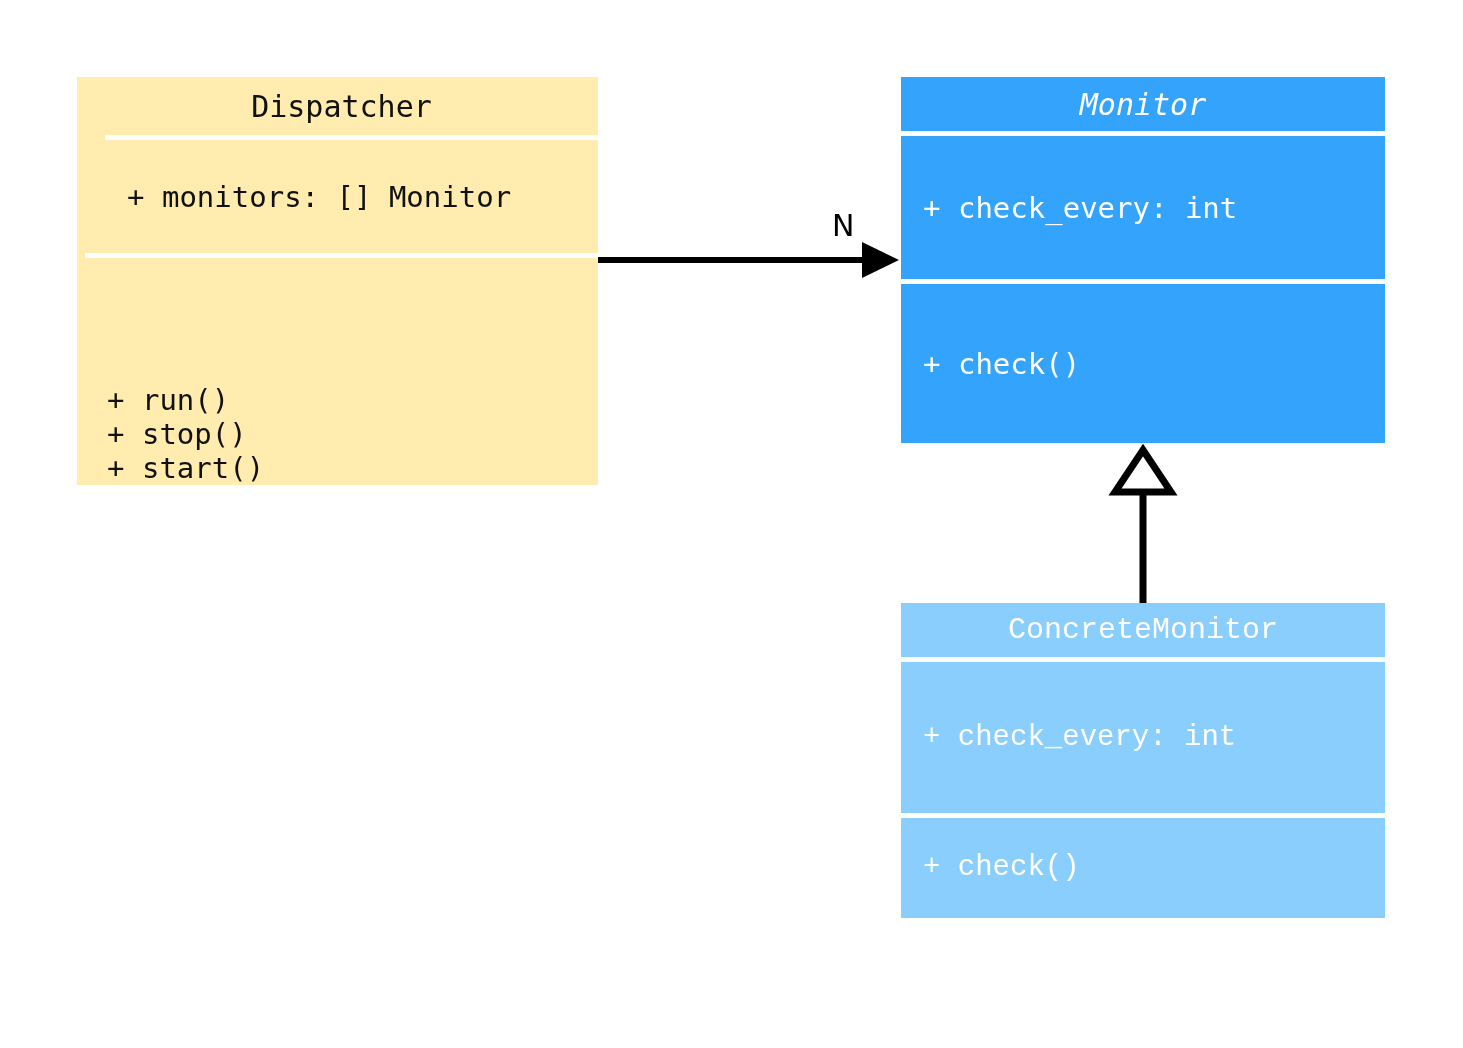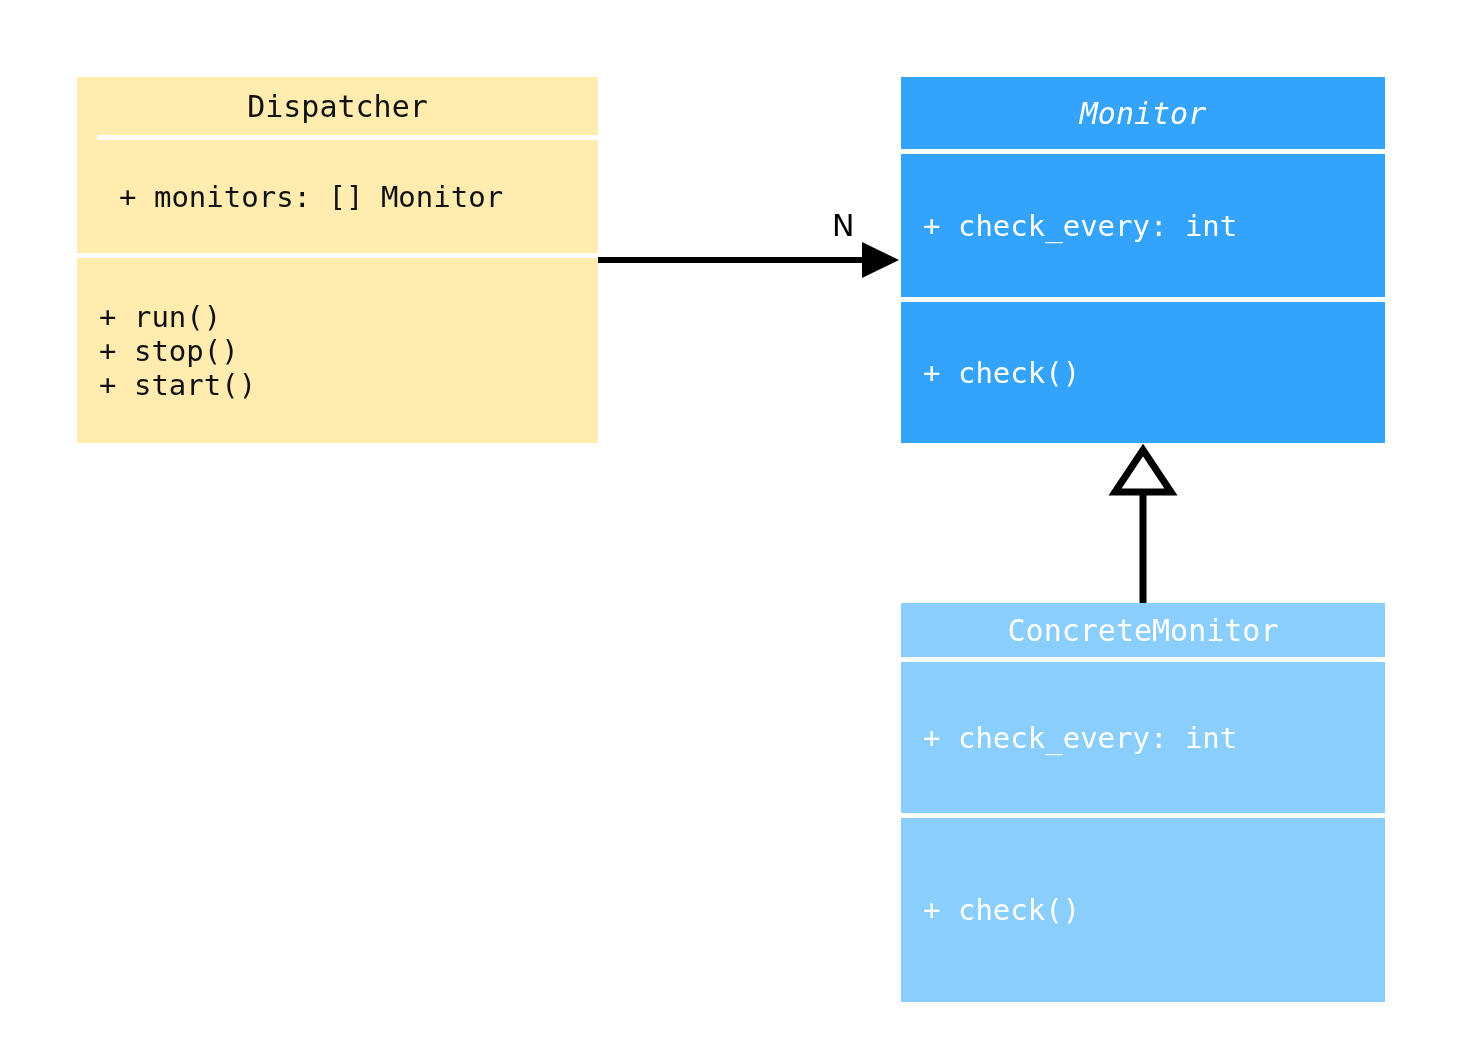--- a/index.html
+++ b/index.html
@@ -78,49 +78,49 @@
     font-size: 30px;
     color: #000000;
     white-space: nowrap;
   }
 </style>
 </head>
 <body>
 
 <div id="canvas">
 
-  <div class="uml-class theme-yellow" style="left:77px; top:77px; width:521px; height:366px;">
+  <div class="uml-class theme-yellow" style="left:77px; top:77px; width:521px; height:408px;padding-left:8px;">
 
     <div class="compartment class-title" style="height:58px;">Dispatcher</div>
 
     <div class="compartment member-list" style="height:118px;margin-left:20px;">
       <div class="member">+ monitors: [] Monitor</div>
     </div>
 
-    <div class="compartment member-list" style="flex:1 1 auto;">
+    <div class="compartment member-list" style="flex:1 1 auto;justify-content:flex-end;">
       <div class="member">+ run()</div>
       <div class="member">+ stop()</div>
       <div class="member">+ start()</div>
     </div>
   </div>
 
   <div class="uml-class theme-blue" style="left:901px; top:77px; width:484px; height:366px;">
 
-    <div class="compartment class-title abstract" style="height:72px;">Monitor</div>
+    <div class="compartment class-title abstract" style="height:54px;">Monitor</div>
 
     <div class="compartment member-list" style="height:148px;">
       <div class="member">+ check_every: int</div>
     </div>
 
     <div class="compartment member-list" style="flex:1 1 auto;">
       <div class="member">+ check()</div>
     </div>
   </div>
 
-  <div class="uml-class theme-lightblue" style="left:901px; top:603px; width:484px; height:399px;">
+  <div class="uml-class theme-lightblue" style="left:901px; top:603px; width:484px; height:315px;font-family:Liberation Mono, monospace;">
 
     <div class="compartment class-title" style="height:54px;">ConcreteMonitor</div>
 
     <div class="compartment member-list" style="height:156px;">
       <div class="member">+ check_every: int</div>
     </div>
 
     <div class="compartment member-list" style="flex:1 1 auto;">
       <div class="member">+ check()</div>
     </div>

